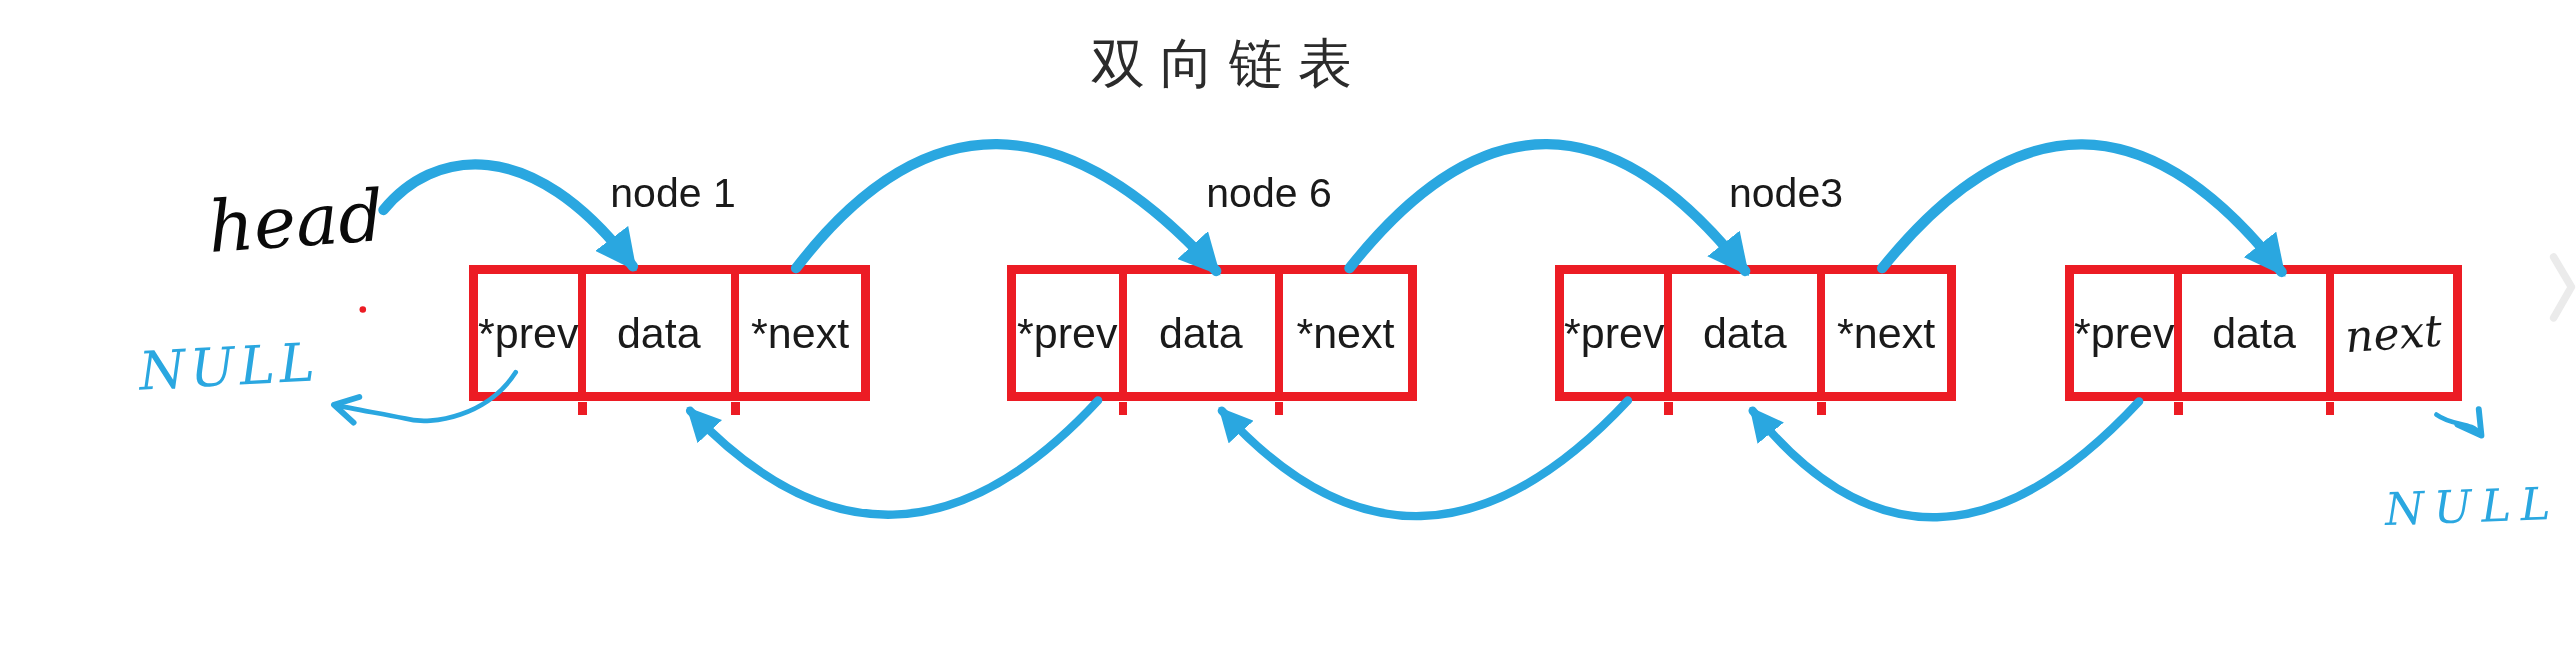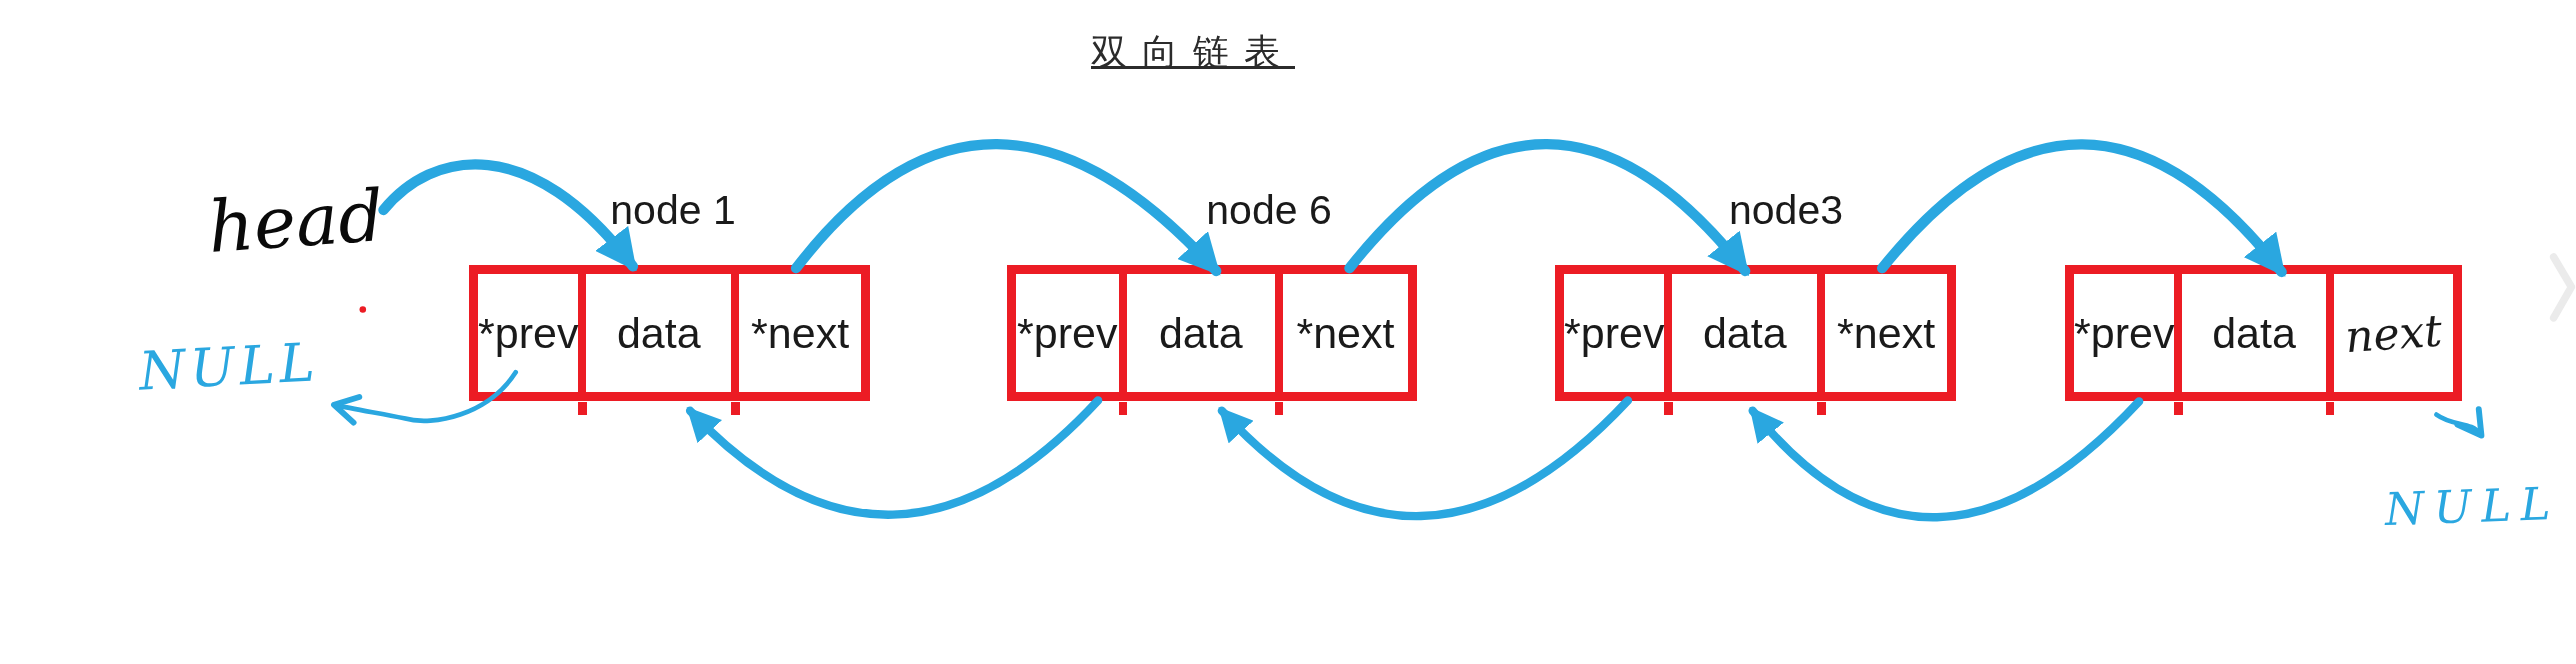--- a/index.html
+++ b/index.html
@@ -3,33 +3,33 @@
 <meta charset="utf-8">
 <style>
   :root { --red:#ec1c24; --blue:#2aa7e0; --ink:#111111; --title:#2b2b2b; --chevron:#ebebeb; }
   html,body { margin:0; padding:0; background:#ffffff; }
   .canvas {
     position:relative; width:2576px; height:664px; background:#ffffff;
     overflow:hidden; font-family:"Liberation Sans", sans-serif;
   }
   .title {
     position:absolute; left:1091px; top:28px; margin:0;
-    font-size:36px; font-weight:500; letter-spacing:15px; color:var(--title,#2b2b2b);
-    font-family:"Liberation Sans", sans-serif; white-space:nowrap;text-decoration:underline;
+    font-size:54px; font-weight:500; letter-spacing:15px; color:var(--title,#2b2b2b);
+    font-family:"Liberation Sans", sans-serif; white-space:nowrap;
   }
   .hand { font-family:"DejaVu Serif", serif; font-style:italic; }
   .head-label {
     position:absolute; left:208px; top:180px; font-size:71px; color:#0a0a0a;
     transform:rotate(-4deg); white-space:nowrap;
   }
   .null-label { position:absolute; color:var(--blue,#2aa7e0); white-space:nowrap; }
   .null-left  { left:139px; top:336px; font-size:53px; letter-spacing:4.7px;  transform:rotate(-3deg); }
   .null-right { left:2385px; top:480px; font-size:45px; letter-spacing:9.4px; transform:rotate(-2deg); }
   .node-label {
-    position:absolute; top:187px; transform:translateX(-50%);
+    position:absolute; top:170px; transform:translateX(-50%);
     font-size:41px; color:#1a1a1a; white-space:nowrap;
   }
   .node {
     position:absolute; top:265px; height:136px; box-sizing:border-box;
     border:9.4px solid var(--red,#ec1c24); display:flex; background:#ffffff;
   }
   .cell {
     position:relative; display:flex; align-items:center; justify-content:center;
     box-sizing:border-box; font-size:43px; color:#1a1a1a;
   }

